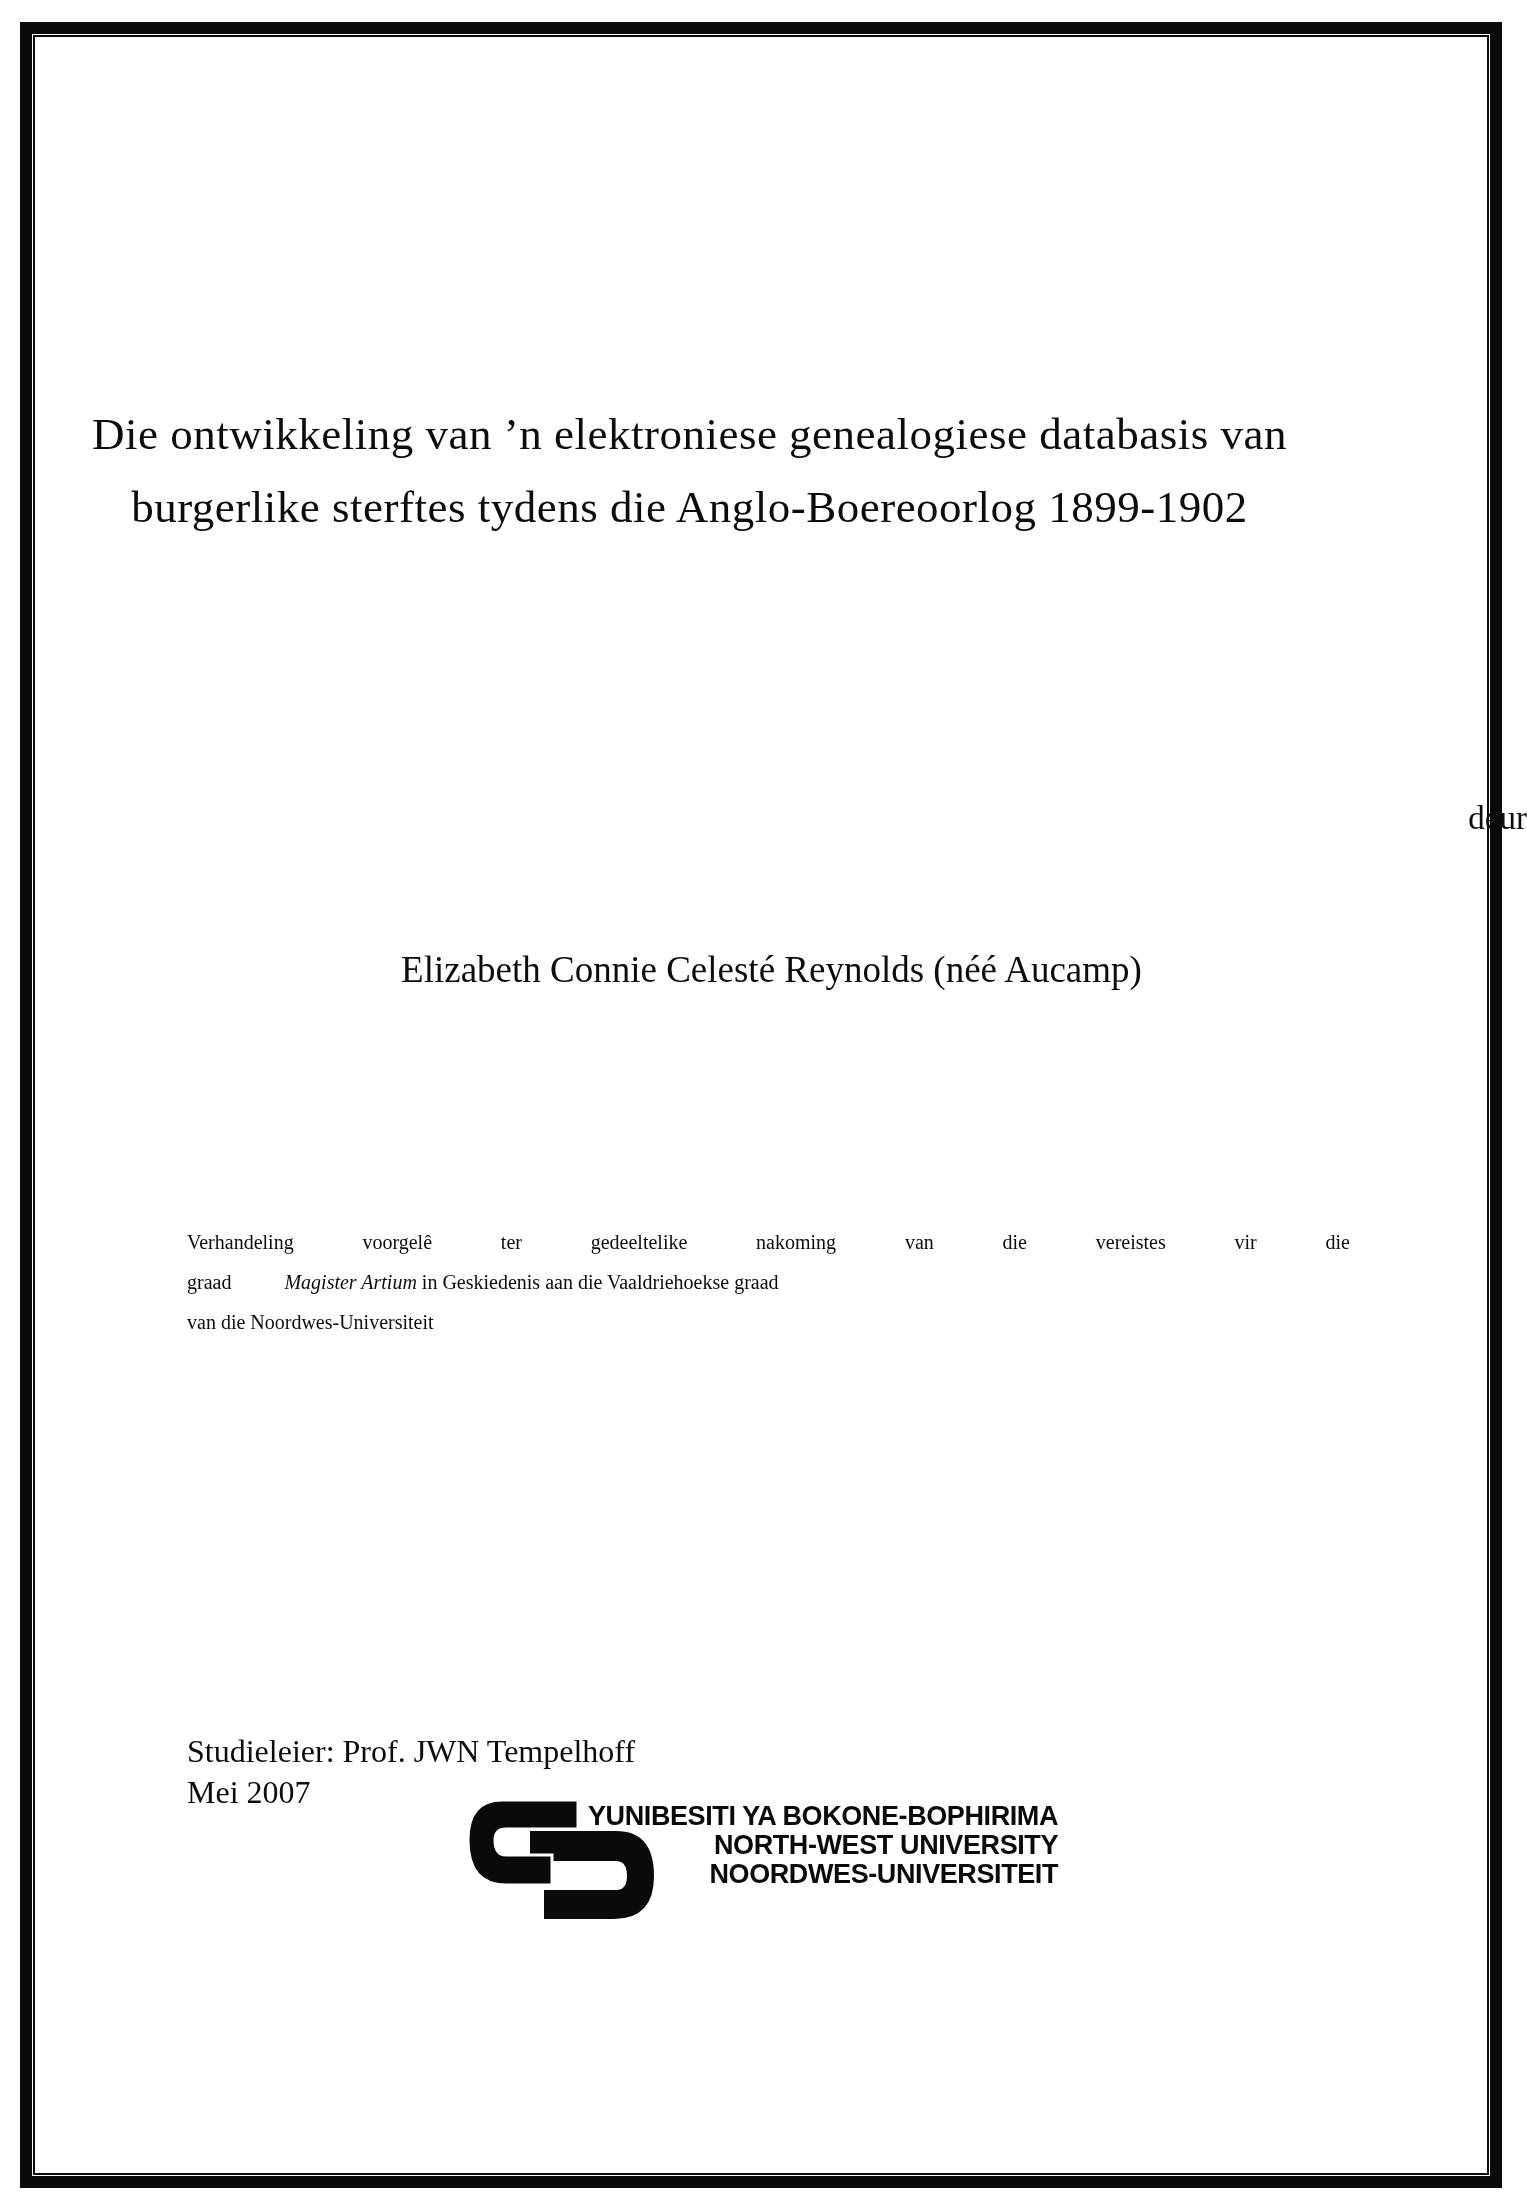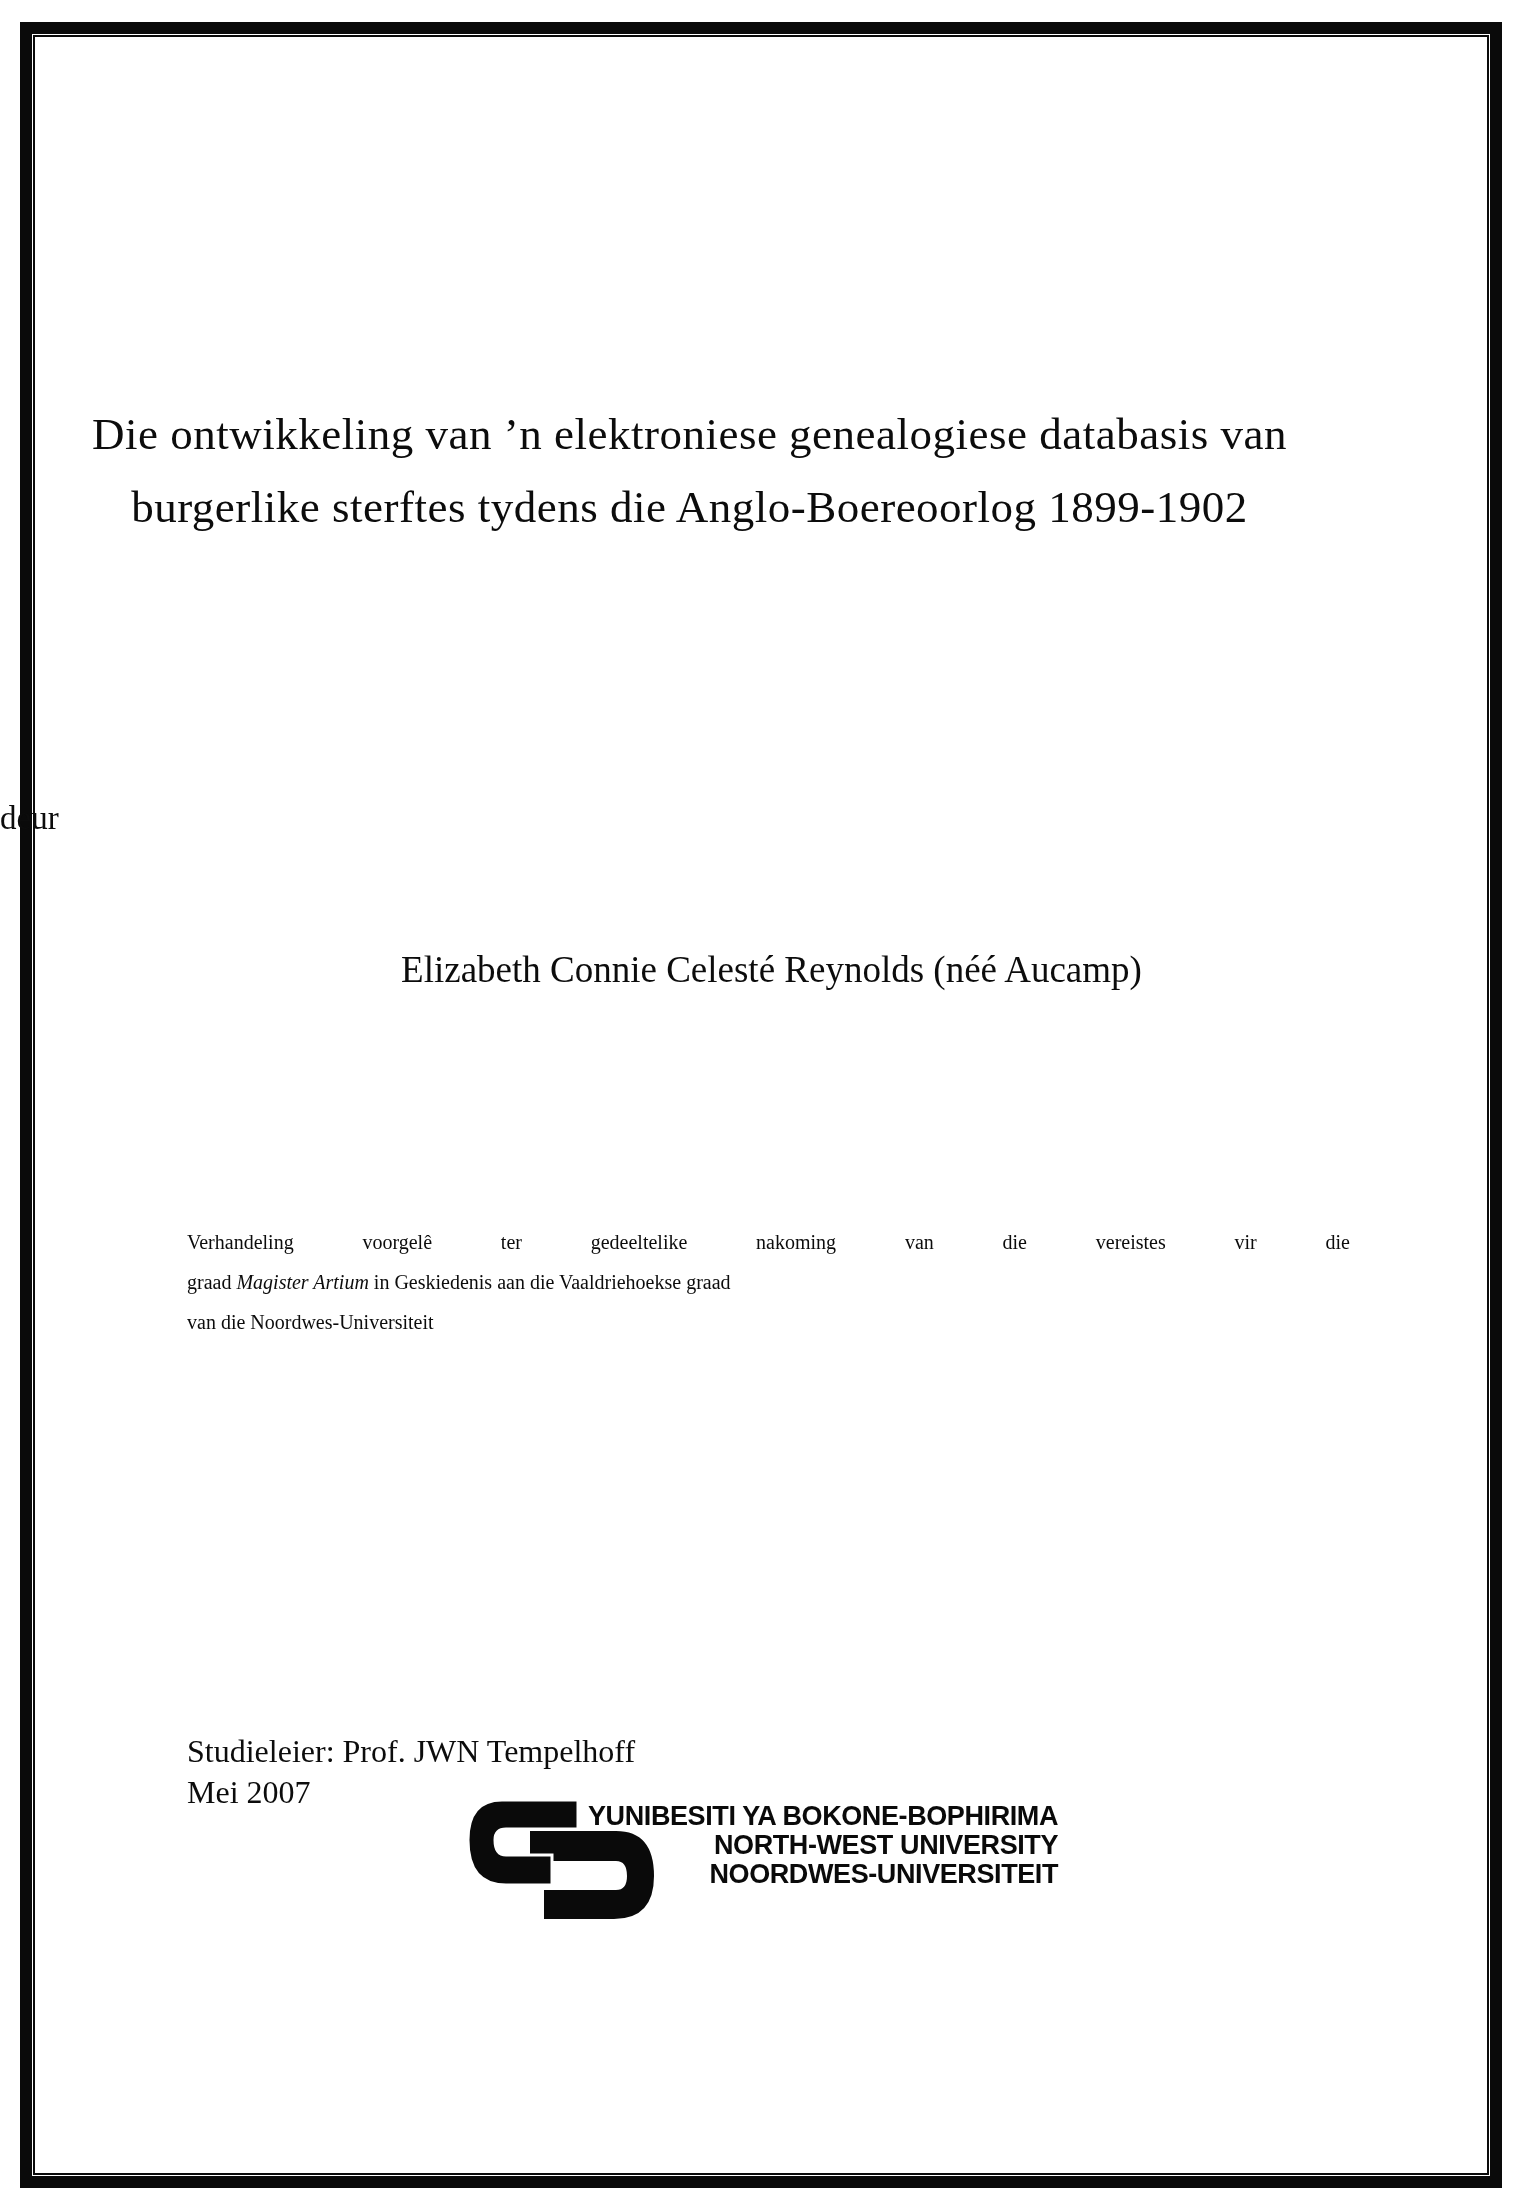--- a/index.html
+++ b/index.html
@@ -39,21 +39,21 @@
     text-align: center;
     font-size: 45px;
     line-height: 73px;
     letter-spacing: 0.5px;
   }
   .byline {
     position: absolute;
     top: 800px;
     left: 0;
     width: 1527px;
-    text-align: left;
+    text-align: right;
     font-size: 33px;
   }
   .author {
     position: absolute;
     top: 948px;
     left: 0;
     width: 1527px;
     text-align: center;
     font-size: 37px;
     padding-left: 8px;
@@ -64,21 +64,21 @@
     left: 187px;
     width: 1163px;
     font-size: 20px;
     line-height: 40px;
   }
   .statement .justified {
     text-align: justify;
     text-align-last: justify;
     width: 100%;
   }
-  .statement .italic { font-style: italic; }
+  .statement .italic { font-style: italic; margin-left: 48px; }
   .supervisor-block {
     position: absolute;
     top: 1731px;
     left: 187px;
     font-size: 32px;
     line-height: 41px;
   }
   .logo {
     position: absolute;
     top: 1798px;

